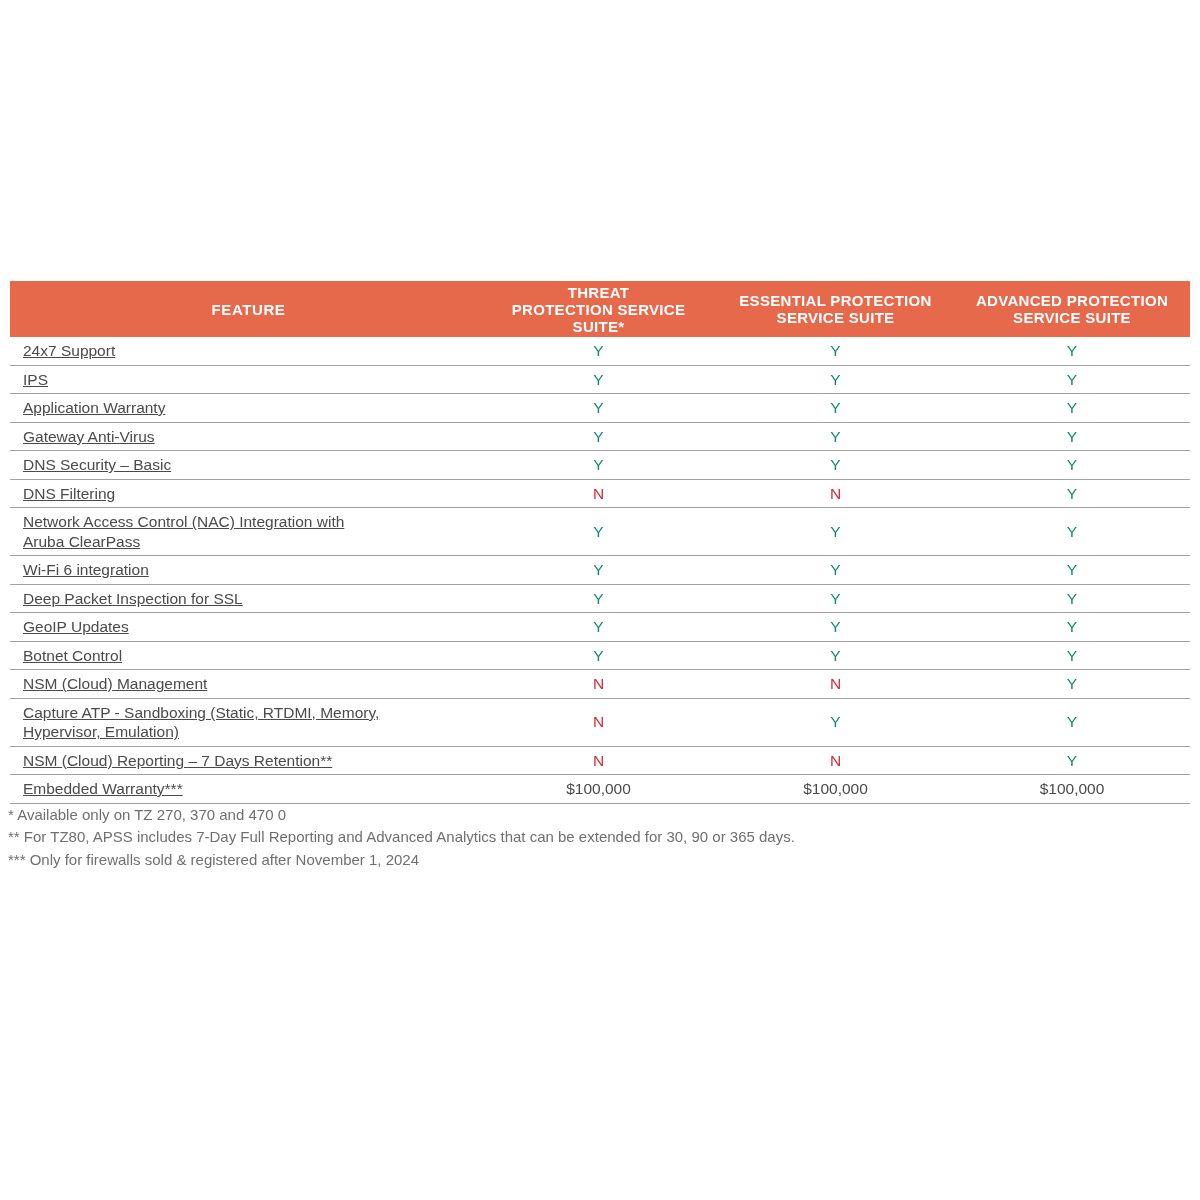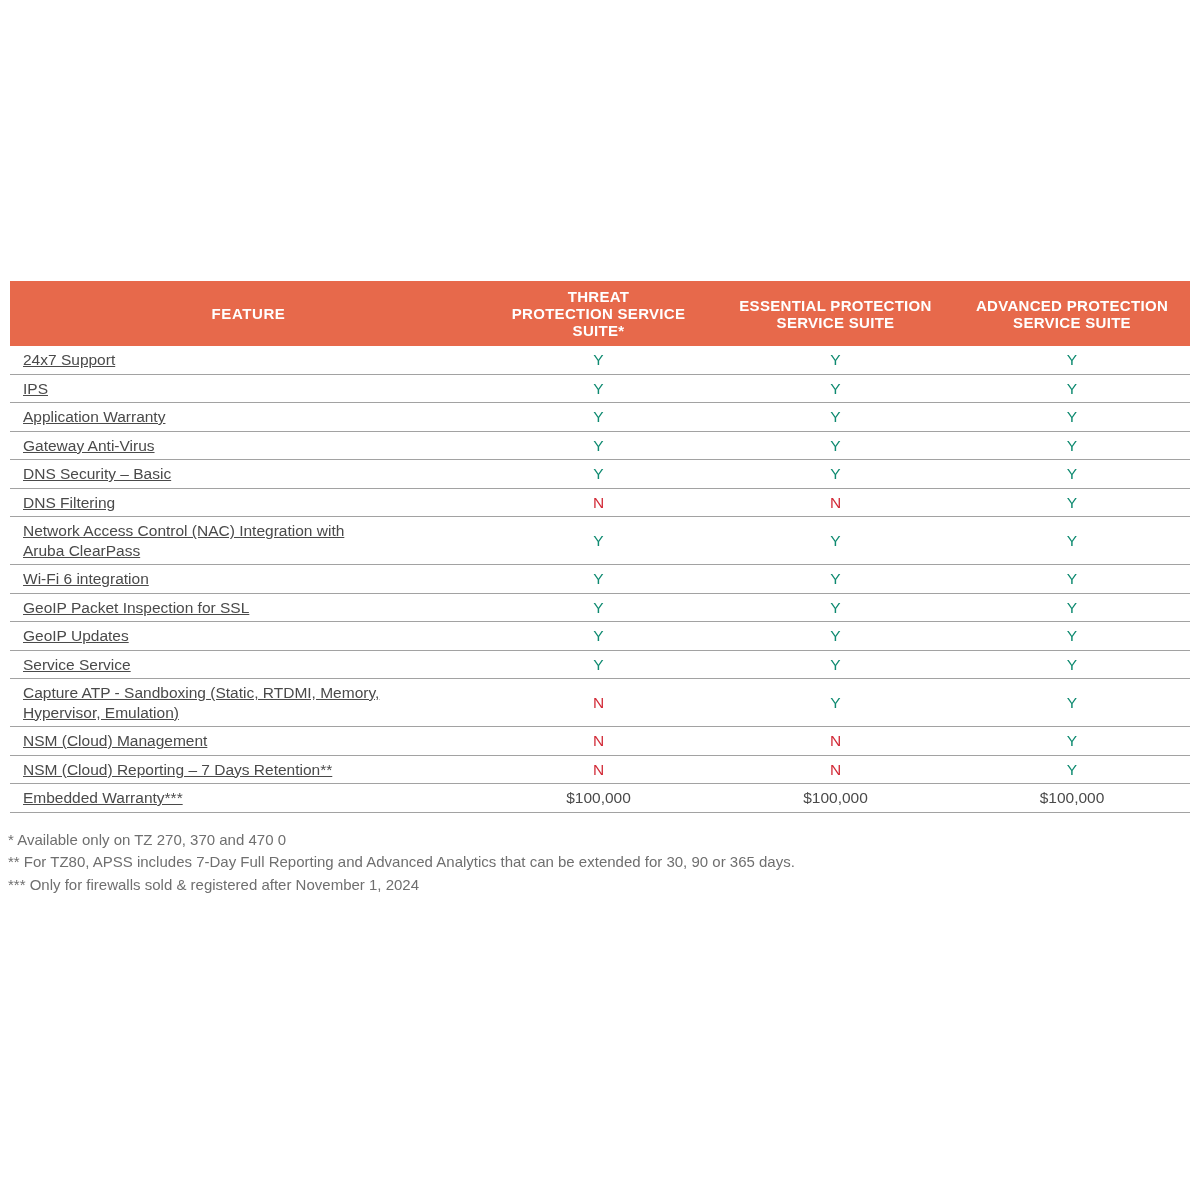--- a/index.html
+++ b/index.html
@@ -29,21 +29,21 @@
   thead th {
     background: var(--header-bg, #e7694b);
     color: var(--header-text, #ffffff);
     font-weight: bold;
     font-size: 15px;
     line-height: 17px;
     letter-spacing: 0.3px;
     text-align: center;
     vertical-align: middle;
     white-space: pre-line;
-    height: 65px;
+    height: 56px;
     padding: 0 6px;
   }
   thead th.feature-col {
     text-align: center;
     padding-left: 13px;
     letter-spacing: 0.6px;
   }
   tbody td {
     border-bottom: 1px solid var(--divider, #a2a2a2);
     font-size: 15.5px;
@@ -58,21 +58,20 @@
     white-space: pre-line;
     text-decoration: underline;
   }
   tbody td.val {
     text-align: center;
   }
   tbody td.val.yes { color: var(--yes, #0e8a70); }
   tbody td.val.no  { color: var(--no, #d22b38); }
   tbody td.val.money { color: var(--body-text, #4a4a4a); }
   .footnotes {
-    margin-top: 16px;
     margin-left: -2px;
     color: var(--footnote-text, #6f6f6f);
     font-size: 15px;
     line-height: 22.5px;
   }
 </style>
 </head>
 <body>
 
 <div class="page">
@@ -140,48 +139,48 @@
             <td class="val yes">Y</td>
             <td class="val yes">Y</td>
           </tr>
           <tr>
             <td class="feature">Wi-Fi 6 integration</td>
             <td class="val yes">Y</td>
             <td class="val yes">Y</td>
             <td class="val yes">Y</td>
           </tr>
           <tr>
-            <td class="feature">GeoIP Packet Inspection for SSL</td>
+            <td class="feature">Deep Packet Inspection for SSL</td>
             <td class="val yes">Y</td>
             <td class="val yes">Y</td>
             <td class="val yes">Y</td>
           </tr>
           <tr>
             <td class="feature">GeoIP Updates</td>
             <td class="val yes">Y</td>
             <td class="val yes">Y</td>
             <td class="val yes">Y</td>
           </tr>
           <tr>
-            <td class="feature">Service Service</td>
-            <td class="val yes">Y</td>
-            <td class="val yes">Y</td>
+            <td class="feature">Botnet Control</td>
+            <td class="val yes">Y</td>
+            <td class="val yes">Y</td>
+            <td class="val yes">Y</td>
+          </tr>
+          <tr>
+            <td class="feature">NSM (Cloud) Management</td>
+            <td class="val no">N</td>
+            <td class="val no">N</td>
             <td class="val yes">Y</td>
           </tr>
           <tr>
             <td class="feature">Capture ATP -  Sandboxing (Static, RTDMI, Memory,
 Hypervisor, Emulation)</td>
             <td class="val no">N</td>
             <td class="val yes">Y</td>
-            <td class="val yes">Y</td>
-          </tr>
-          <tr>
-            <td class="feature">NSM (Cloud) Management</td>
-            <td class="val no">N</td>
-            <td class="val no">N</td>
             <td class="val yes">Y</td>
           </tr>
           <tr>
             <td class="feature">NSM (Cloud) Reporting – 7 Days Retention**</td>
             <td class="val no">N</td>
             <td class="val no">N</td>
             <td class="val yes">Y</td>
           </tr>
           <tr>
             <td class="feature">Embedded Warranty***</td>

